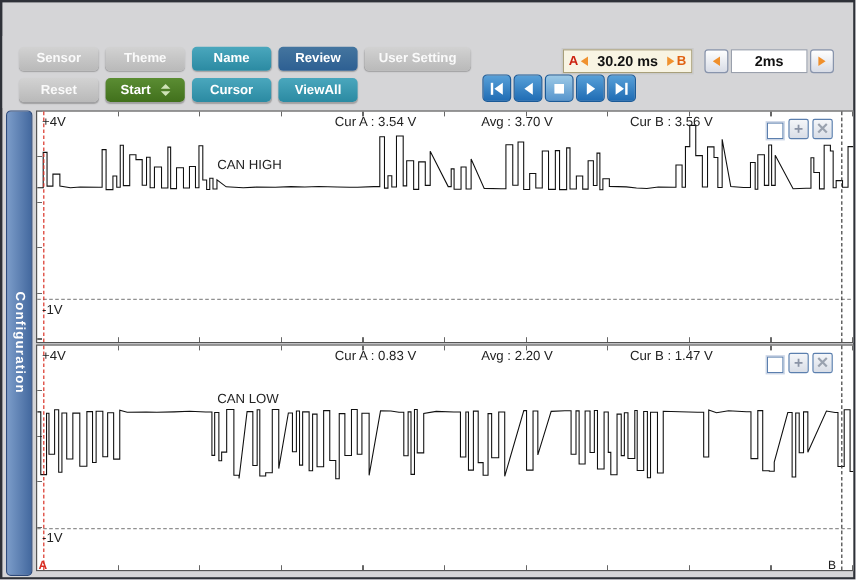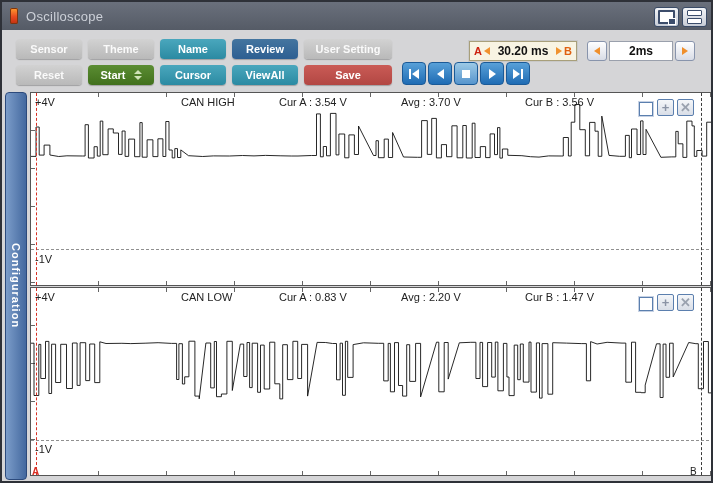--- a/index.html
+++ b/index.html
@@ -68,21 +68,21 @@
   .sidebar-tab{position:absolute;left:3px;top:90px;width:22px;height:388px;border-radius:4px;
     background:linear-gradient(to right,#7b9cc9,#44699f);border:1px solid #2c4a7c;box-sizing:border-box;
     display:flex;align-items:center;justify-content:center;}
   .sidebar-tab span{writing-mode:vertical-rl;font-size:11px;font-weight:bold;color:#fff;letter-spacing:1px;}
 
   .panel{position:absolute;left:28px;width:683px;background:#fff;border:1px solid #555;box-sizing:content-box;}
   #panel0{top:90px;height:192px;}
   #panel1{top:285px;height:187px;}
   .wave{position:absolute;left:0;top:0;width:100%;height:100%;}
   .plabel{position:absolute;top:3px;font-size:11px;color:#222;white-space:nowrap;z-index:3;}
-  .vtop{left:4px;} .pname{left:150px;} .pcura{left:248px;} .pavg{left:370px;} .pcurb{left:494px;text-align:right;}
+  .vtop{left:4px;} .pname{left:150px;margin-top:36px;} .pcura{left:248px;} .pavg{left:370px;} .pcurb{left:494px;text-align:right;}
   .vbot{position:absolute;left:4px;bottom:20px;font-size:11px;color:#222;z-index:3;}
   .zero-line{position:absolute;left:0;right:0;border-top:1px dashed #909090;z-index:1;}
   .cursor-a{position:absolute;left:5px;top:0;bottom:0;border-left:1px dashed #d93025;z-index:2;}
   .cursor-b{position:absolute;left:670px;top:0;bottom:0;border-left:1px dashed #3c3c3c;z-index:2;}
   .cal{position:absolute;left:1px;bottom:-2px;font-size:10px;font-weight:bold;color:#d93025;z-index:4;}
   .cbl{position:absolute;left:659px;bottom:-2px;font-size:10px;color:#222;z-index:4;}
   .ticks-top{position:absolute;left:0;top:0;right:0;height:4px;
     background:repeating-linear-gradient(to right,transparent 0 67px,#666 67px 68px);}
   .ticks-bot{position:absolute;left:0;bottom:0;right:0;height:4px;
     background:repeating-linear-gradient(to right,transparent 0 67px,#666 67px 68px);}
@@ -92,54 +92,38 @@
   .sq-btn{position:absolute;top:6px;width:17px;height:17px;box-sizing:border-box;border:1px solid #5b7fae;border-radius:2px;
     background:linear-gradient(#f4f6f9,#d9dee7);display:flex;align-items:center;justify-content:center;
     font-size:13px;font-weight:bold;color:#8a93a5;z-index:4;line-height:1;}
   .plus-btn{left:626px;} .close-btn{left:646px;color:#9aa2af;}
 </style>
 </head>
 <body>
 
 <div id="win">
 
-  <div class="titlebar">
-    <div class="app-icon"></div>
-    <span class="win-title">Oscilloscope</span>
-    <div class="tb-btns">
-      <div class="tb-btn">
-        <span class="ic-newwin"></span>
-      </div>
-      <div class="tb-btn">
-        <span class="ic-tile">
-            <span></span>
-            <span></span>
-          </span>
-      </div>
-    </div>
-  </div>
 
   <div class="toolbar">
     <button class="btn b-gray" style="left:14px;top:9px;width:66px;">Sensor</button>
     <button class="btn b-gray" style="left:86px;top:9px;width:66px;">Theme</button>
     <button class="btn b-teal" style="left:158px;top:9px;width:66px;">Name</button>
     <button class="btn b-blue" style="left:230px;top:9px;width:66px;">Review</button>
     <button class="btn b-gray" style="left:302px;top:9px;width:88px;">User Setting</button>
 
     <button class="btn b-gray" style="left:14px;top:35px;width:66px;">Reset</button>
     <button class="btn b-green" style="left:86px;top:35px;width:66px;">
       <span>Start</span>
       <span class="spinner">
           <i class="spin-up"></i>
           <i class="spin-down"></i>
         </span>
     </button>
     <button class="btn b-teal" style="left:158px;top:35px;width:66px;">Cursor</button>
     <button class="btn b-teal" style="left:230px;top:35px;width:66px;">ViewAll</button>
-    <button class="btn b-red" style="left:302px;top:35px;width:88px;">Save</button>
 
     <div class="readout">
       <span class="ro-grp">
         <span class="ro-a">A</span>
         <span class="tri tri-l"></span>
       </span>
       <span class="ro-val">30.20 ms</span>
       <span class="ro-grp">
         <span class="tri tri-r"></span>
         <span class="ro-b">B</span>

